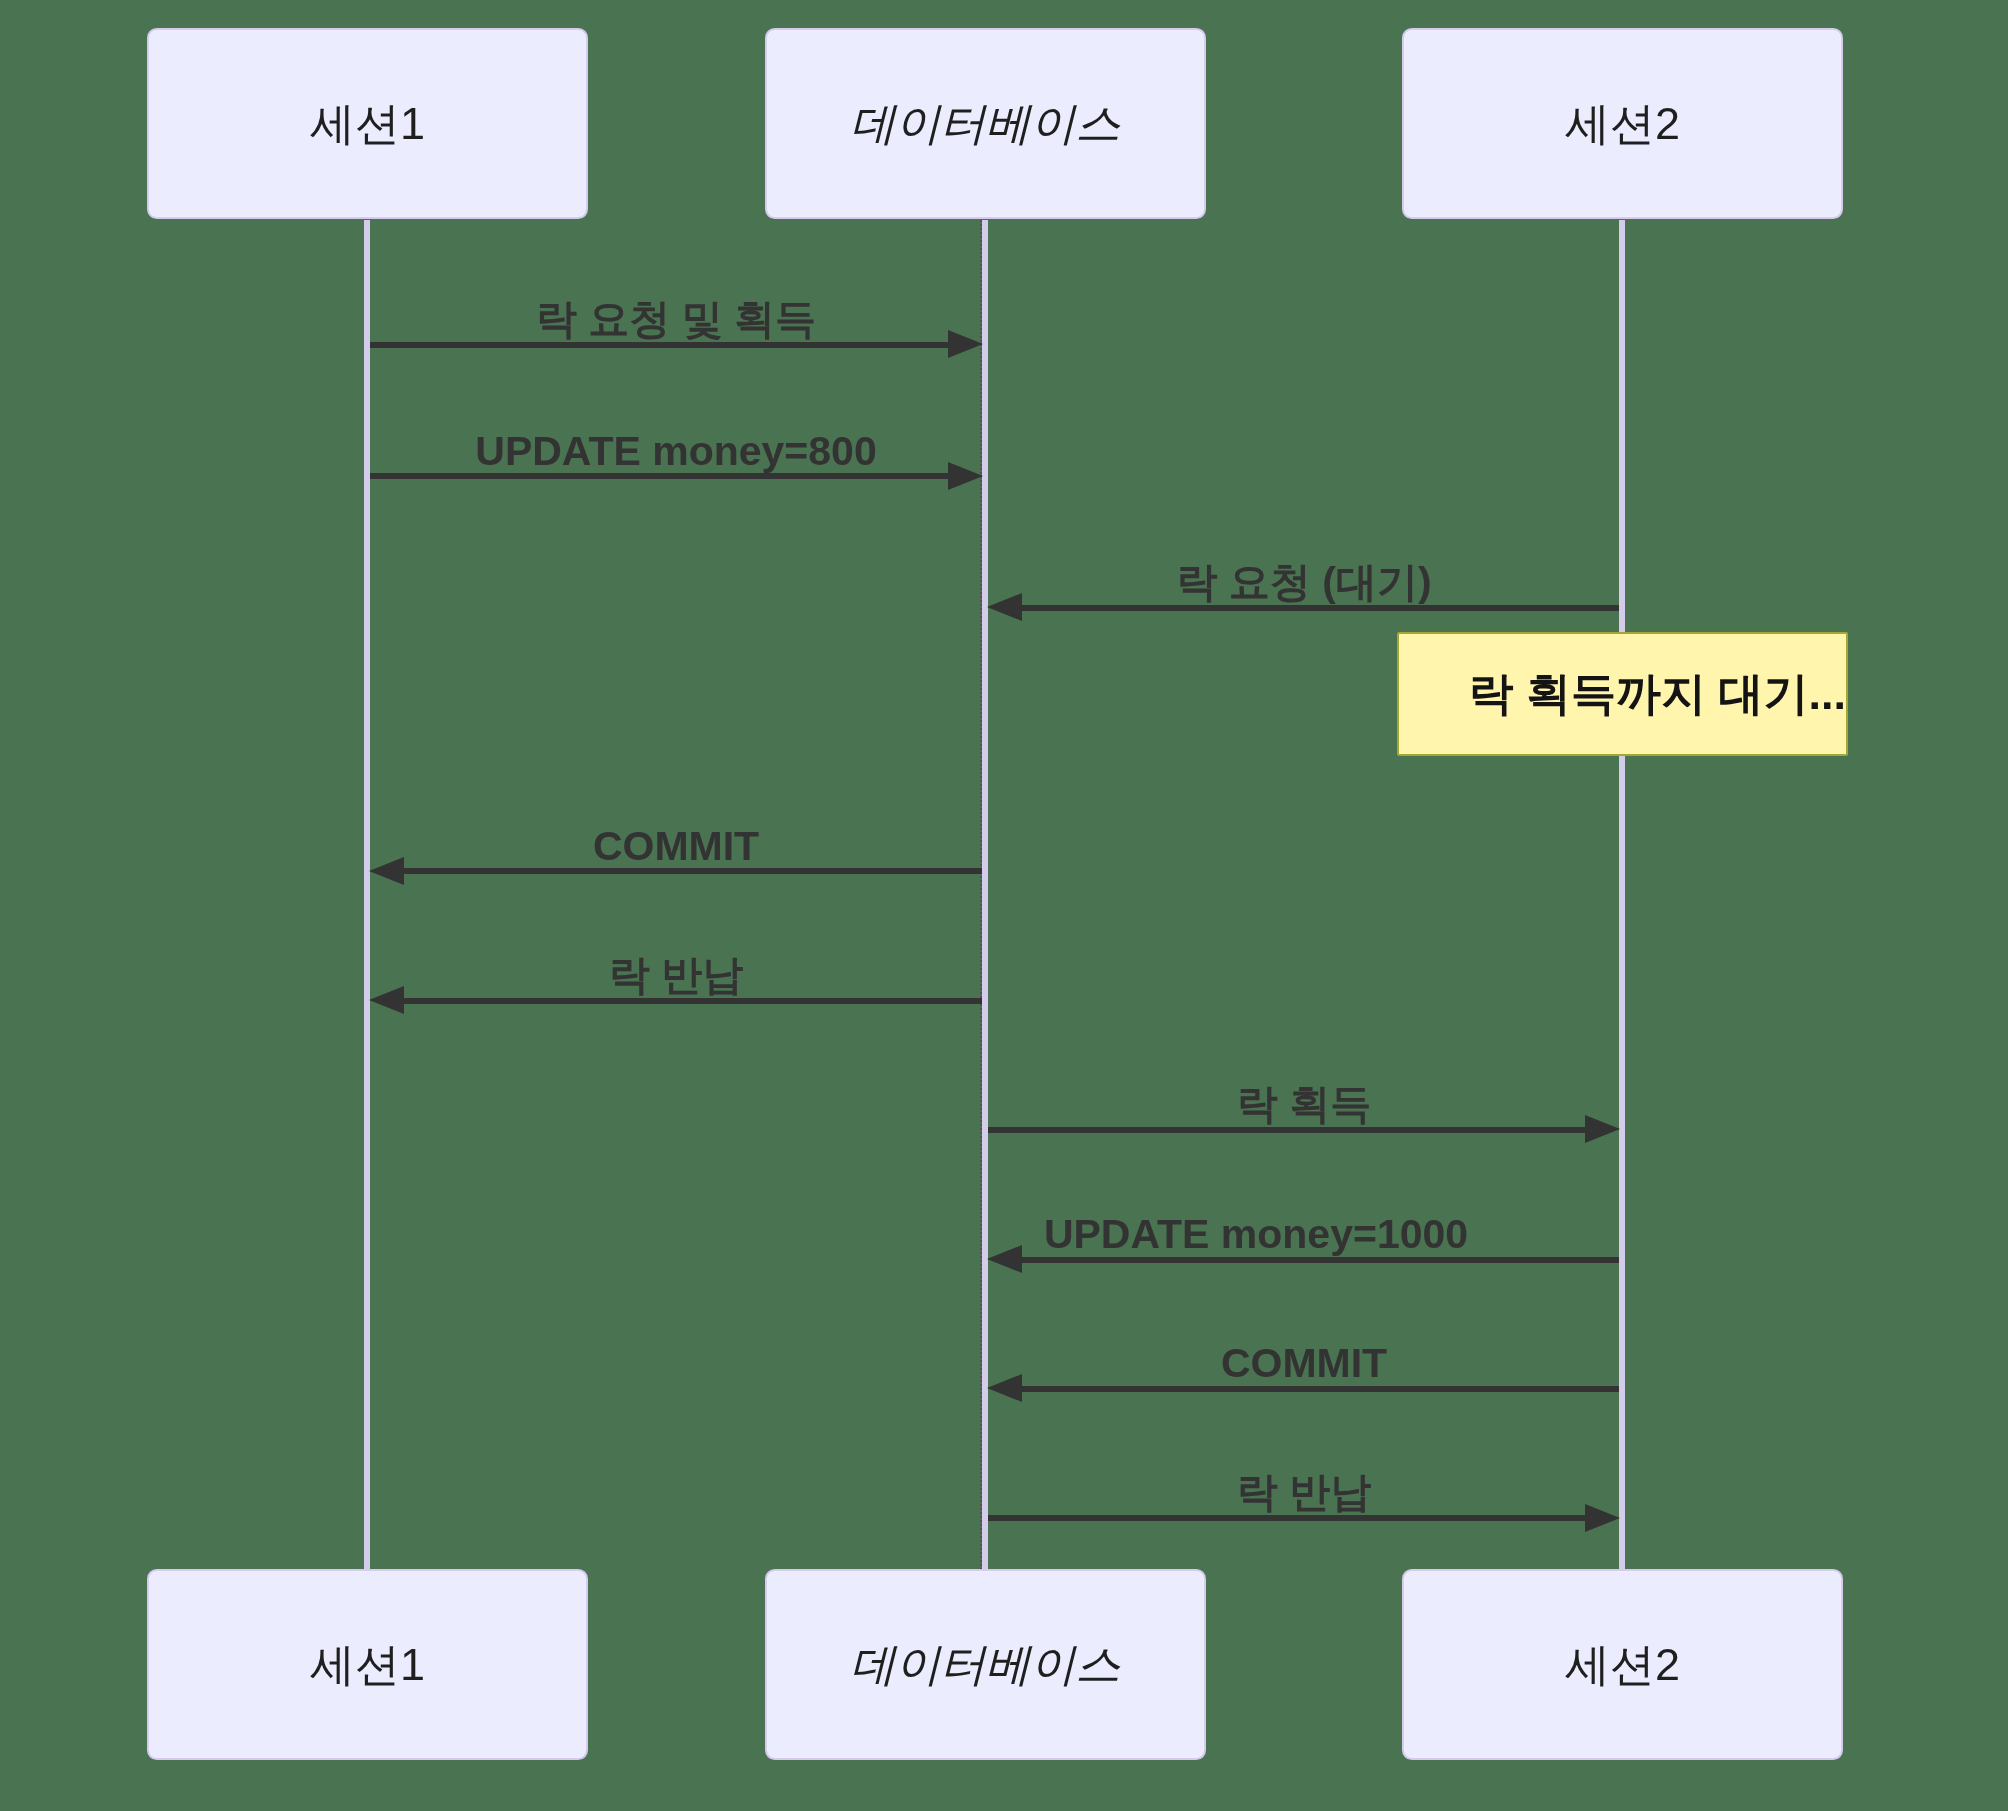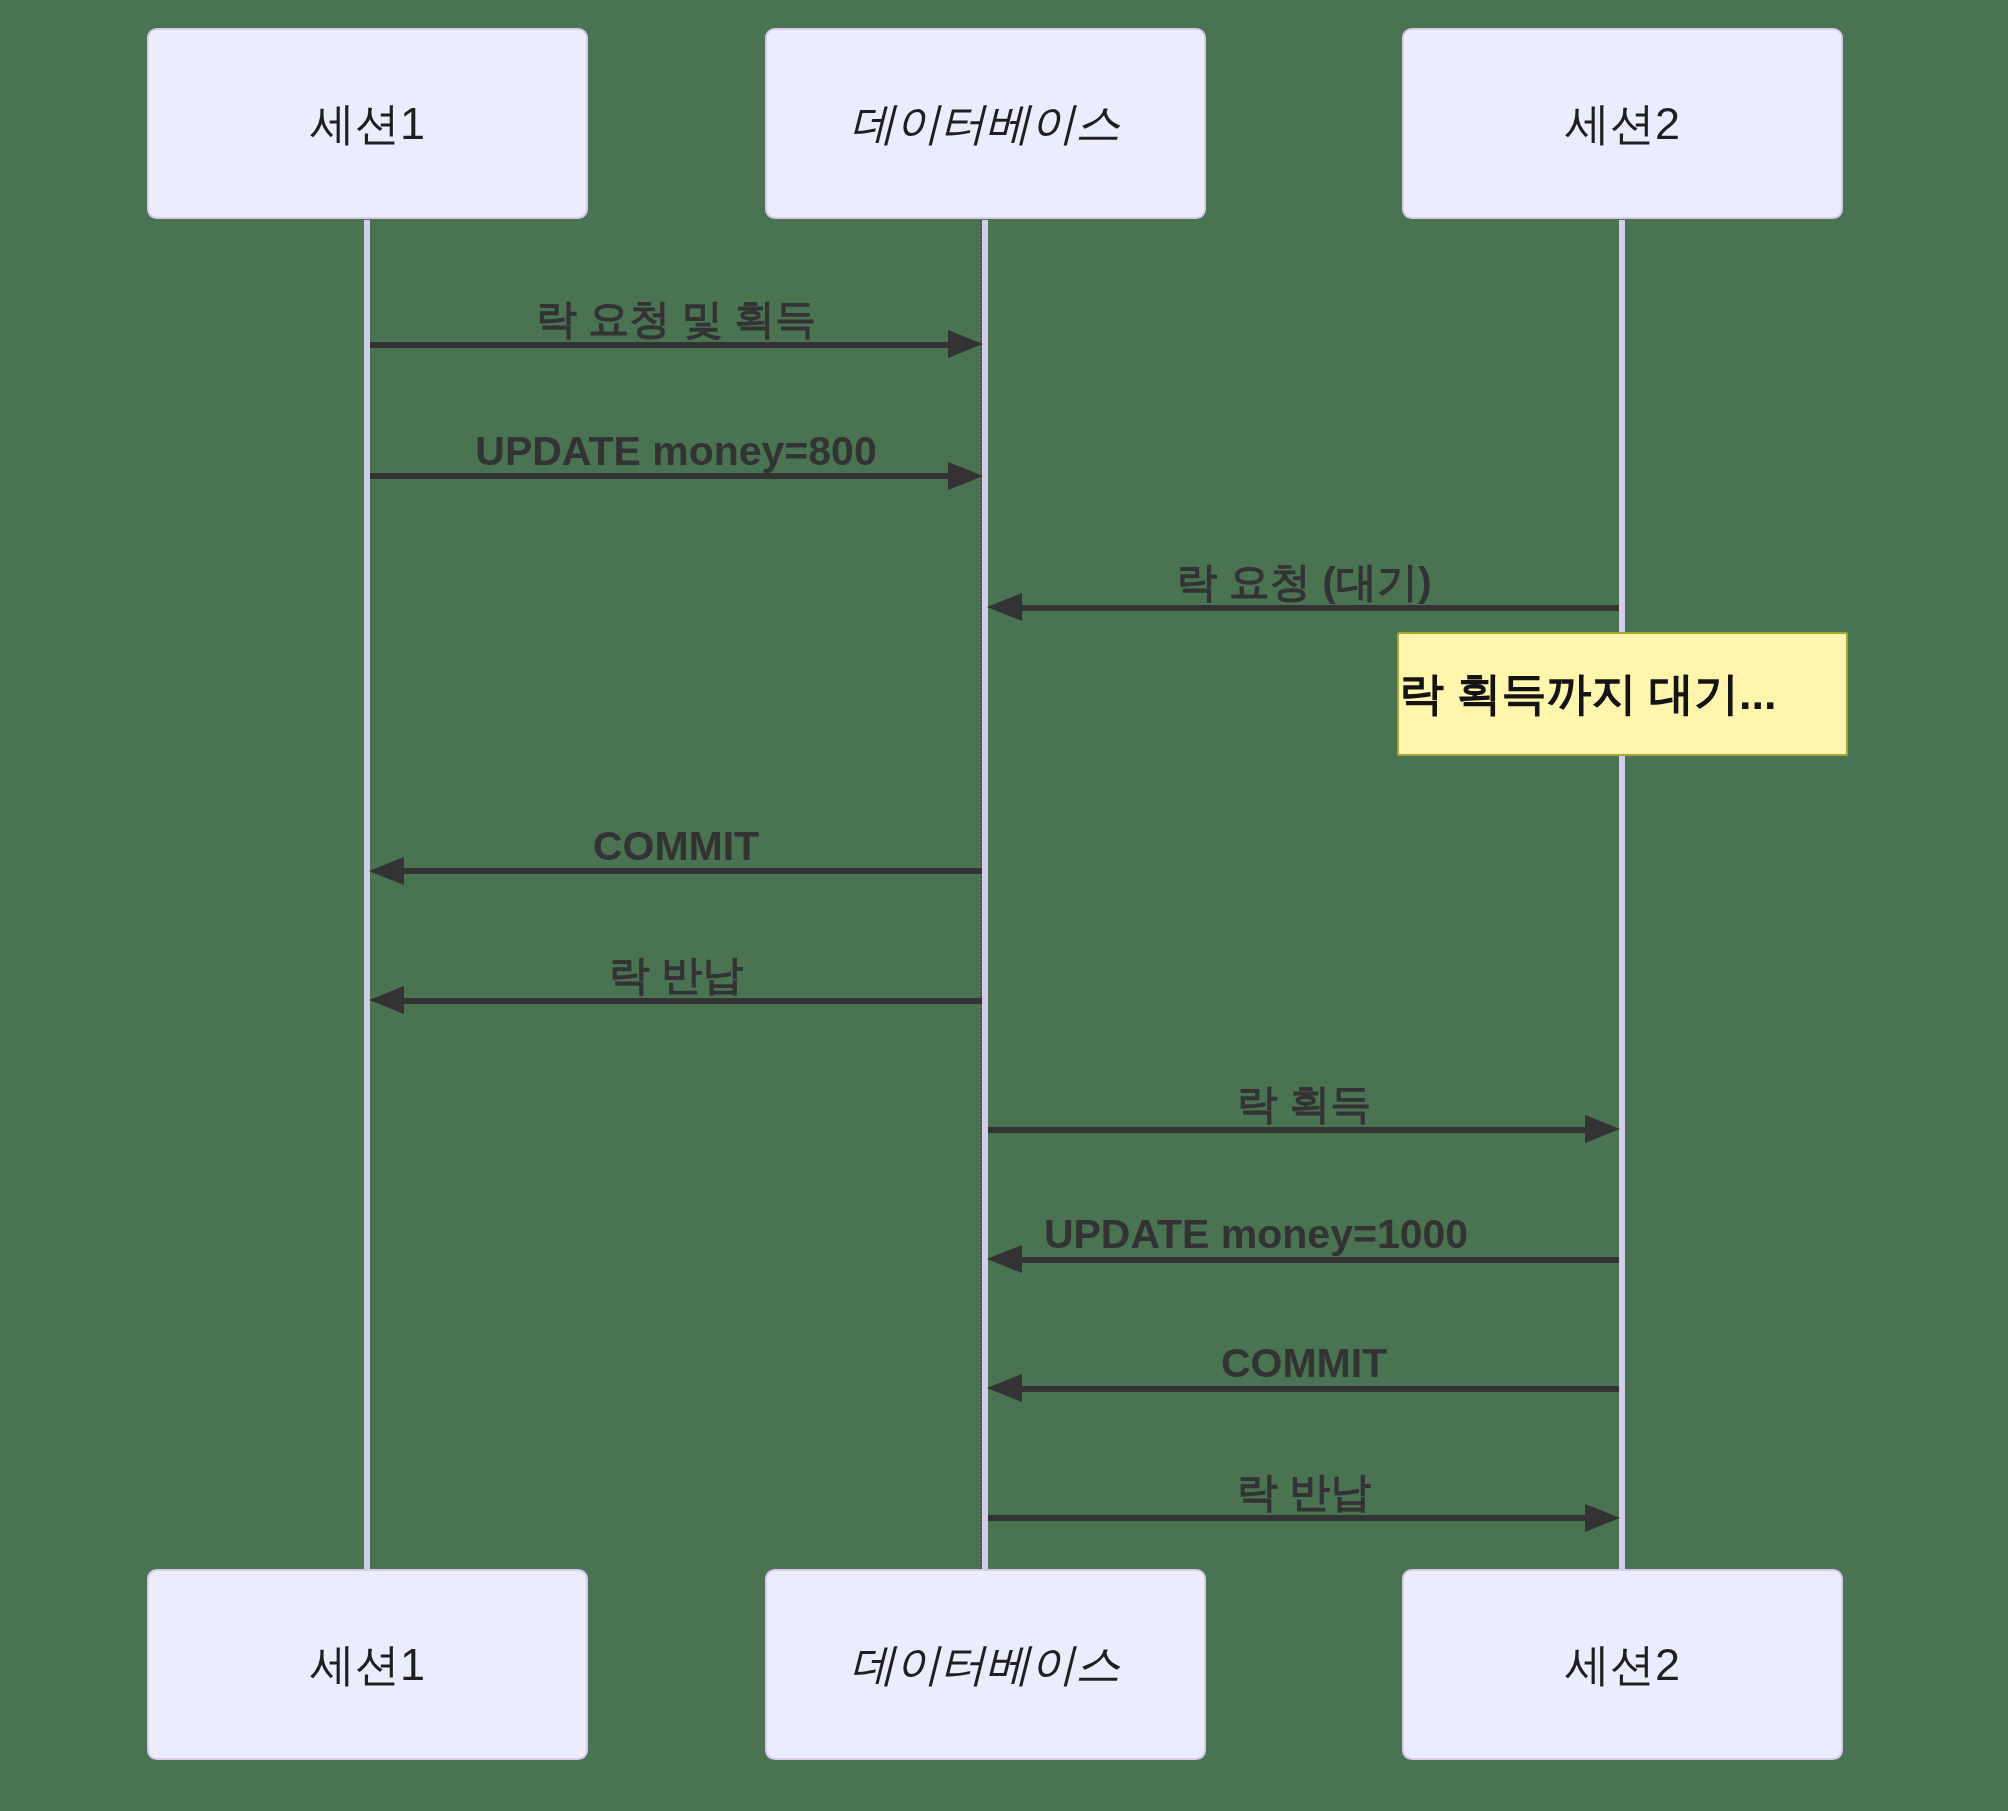--- a/index.html
+++ b/index.html
@@ -96,21 +96,21 @@
     left: 1397px;
     top: 632px;
     width: 451px;
     height: 124px;
     box-sizing: border-box;
     background: var(--note-fill);
     border: 2.9px solid var(--note-border);
     border-radius: 2px;
     display: flex;
     align-items: center;
-    justify-content: flex-start;
+    justify-content: flex-end;
     font-size: 45px;
     font-weight: 700;
     color: var(--note-text);
   }
 </style>
 </head>
 <body>
 
 <div class="canvas">
 

